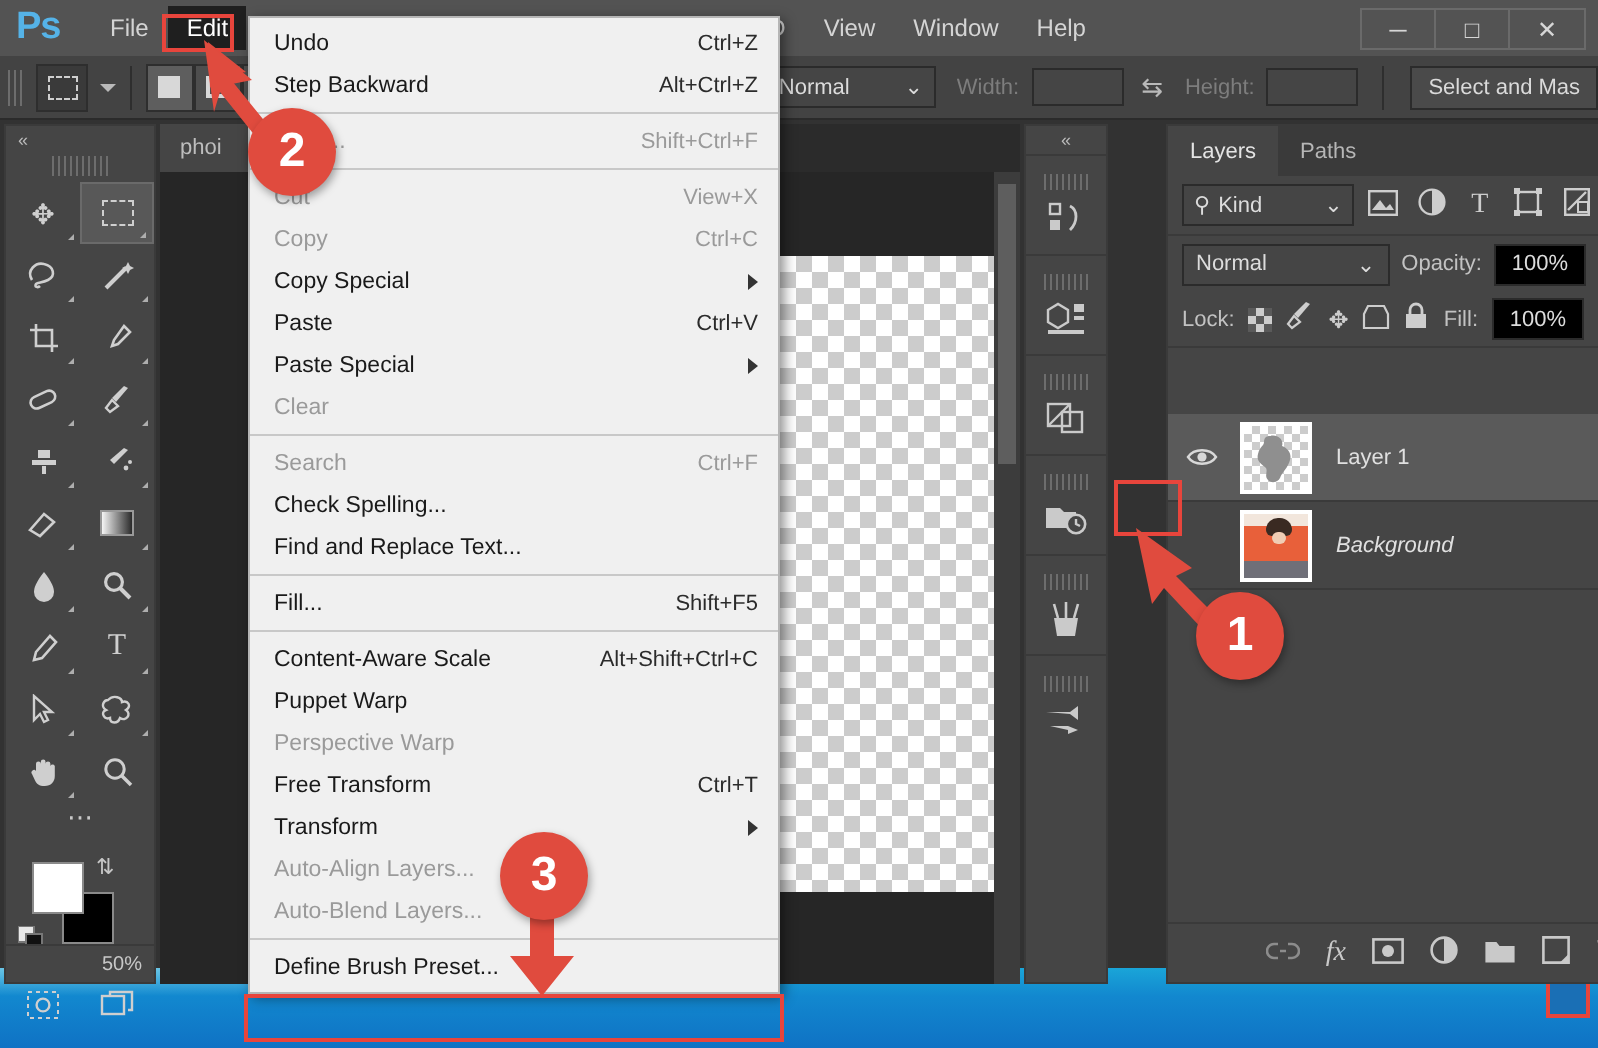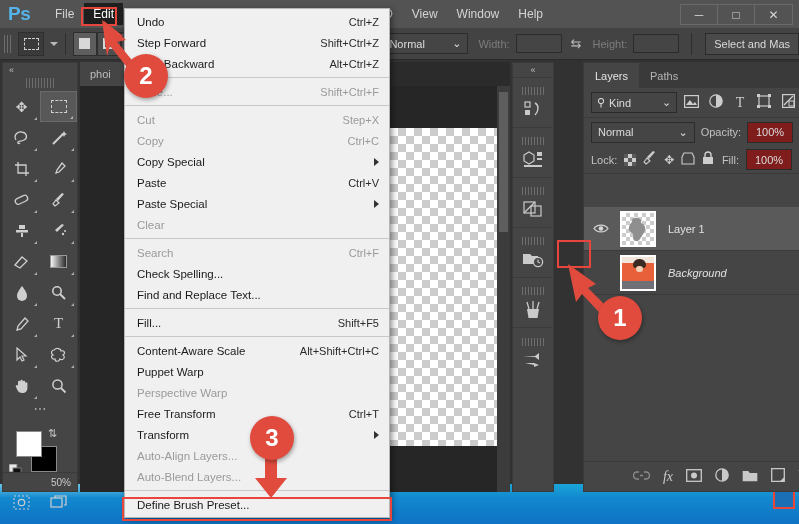--- a/index.html
+++ b/index.html
@@ -191,21 +191,21 @@
     justify-content: space-between;
   }
   .filter-ico { color: #cdcdcd; font-size: 12px; width: 20px; text-align: center; }
   .toggle-pill { width: 12px; height: 20px; border-radius: 7px; background: #6a6a6a; margin-left: 2px; }
 
   .moderow { display: flex; align-items: center; height: 28px; padding: 0 7px; gap: 6px; }
   .mode-select { height: 21px; flex: 1; background: #454545; border: 1px solid #2b2b2b;
     display: flex; align-items: center; justify-content: space-between; padding: 0 6px;
     color: #dcdcdc; font-size: 11px; }
   .lbl { font-size: 11px; color: #c2c2c2; white-space: nowrap; }
-  .numbox { height: 21px; width: 46px; background: #7f1d1d; border: 1px solid #2b2b2b;
+  .numbox { height: 21px; width: 46px; background: #000000; border: 1px solid #2b2b2b;
     color: #dcdcdc; font-size: 11px; display: flex; align-items: center; justify-content: center; }
   .mini-caret { width: 17px; height: 21px; border: 1px solid #2b2b2b; background: #454545;
     display: flex; align-items: center; justify-content: center; }
 
   .lockrow { display: flex; align-items: center; height: 28px; padding: 0 7px; gap: 7px;
     border-bottom: 1px solid #3a3a3a; }
   .lock-ico { color: #cdcdcd; font-size: 12px; }
   .checker-ico { width: 12px; height: 12px;
     background-image: linear-gradient(45deg,#cdcdcd 25%,transparent 25%,transparent 75%,#cdcdcd 75%),
                       linear-gradient(45deg,#cdcdcd 25%,transparent 25%,transparent 75%,#cdcdcd 75%);
@@ -710,36 +710,32 @@
       </div>
     </div>
   </div>
 
   <div class="editmenu" id="edit-menu">
       <div class="menuitem">
         <span class="mlabel">Undo</span>
         <span class="maccel">Ctrl+Z</span>
       </div>
       <div class="menuitem">
-        <span class="mlabel">Step Forward</span>
-        <span class="maccel">Shift+Ctrl+Z</span>
-      </div>
-      <div class="menuitem">
         <span class="mlabel">Step Backward</span>
         <span class="maccel">Alt+Ctrl+Z</span>
       </div>
       <div class="menusep"></div>
       <div class="menuitem disabled">
         <span class="mlabel">Fade...</span>
         <span class="maccel">Shift+Ctrl+F</span>
       </div>
       <div class="menusep"></div>
       <div class="menuitem disabled">
         <span class="mlabel">Cut</span>
-        <span class="maccel">Step+X</span>
+        <span class="maccel">View+X</span>
       </div>
       <div class="menuitem disabled">
         <span class="mlabel">Copy</span>
         <span class="maccel">Ctrl+C</span>
       </div>
       <div class="menuitem">
         <span class="mlabel">Copy Special</span>
         <span class="msub"></span>
       </div>
       <div class="menuitem">

